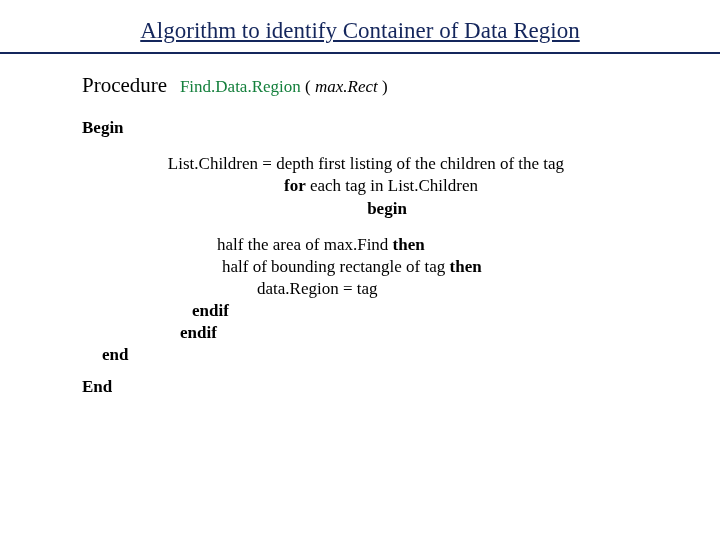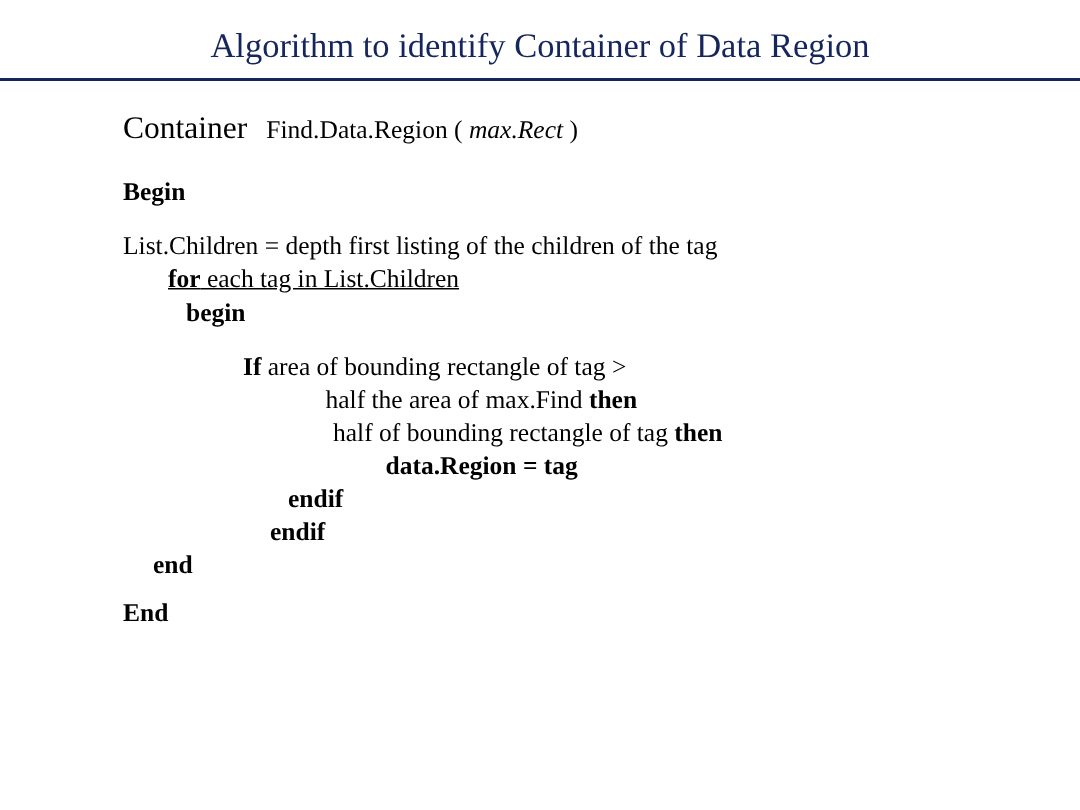--- a/index.html
+++ b/index.html
@@ -17,98 +17,97 @@
     box-sizing: border-box;
     padding: 0;
   }
   .title {
     padding-top: 18px;
     padding-bottom: 8px;
     text-align: center;
     font-size: 23px;
     color: #14265c;
     font-family: Georgia, serif;
+    text-decoration: underline;
   }
   .rule {
     border: none;
     border-top: 2px solid #14265c;
     margin: 0;
   }
   .body {
     padding: 18px 70px 0 82px;
     font-size: 17px;
     line-height: 1.3;
   }
   .proc-line {
     margin-bottom: 18px;
   }
   .proc-kw {
     font-size: 21px;
     color: #000;
   }
   .proc-name {
-    color: #000000;
+    color: #15803d;
   }
   .ital {
     font-style: italic;
   }
   .begin-line {
     font-weight: bold;
     margin-bottom: 14px;
   }
   .algo {
     margin-bottom: 14px;
+    text-align: center;
   }
   .ind1 { padding-left: 0px; }
   .ind2 { padding-left: 115px; }
-  .ind3 { padding-left: 30px; text-decoration: underline; }
+  .ind3 { padding-left: 30px; }
   .ind4 { padding-left: 42px; }
   .if-block { padding-left: 80px; }
   .if1 { padding-left: 0; }
   .if2 { padding-left: 55px; }
   .if3 { padding-left: 35px; }
   .if4 { padding-left: 60px; }
-  .if5 { padding-left: 95px; font-weight: bold; }
+  .if5 { padding-left: 95px; }
   .endif1 { padding-left: 30px; }
   .endif2 { padding-left: 18px; }
   .end1 { padding-left: 20px; }
   .end-final {
     font-weight: bold;
     margin-top: 10px;
   }
   .b { font-weight: bold; }
 </style>
 </head>
 <body>
 <div class="slide">
 
   <div class="title">Algorithm to identify Container of Data Region</div>
   <hr class="rule">
 
   <div class="body">
 
     <div class="proc-line">
-      <span class="proc-kw">Container</span>
+      <span class="proc-kw">Procedure</span>
       <span>&nbsp;&nbsp;</span><span class="proc-name">Find.Data.Region</span><span> ( </span><span class="ital">max.Rect</span><span> )</span>
     </div>
 
     <div class="begin-line">Begin</div>
 
     <div class="algo">
       <div class="ind1">List.Children  =  depth first listing of the children of the tag</div>
       <div class="ind3">
         <span class="b">for</span><span> each tag in List.Children</span>
       </div>
       <div class="ind4 b">begin</div>
     </div>
 
     <div class="if-block">
-      <div class="if1">
-        <span class="b">If</span><span> area of bounding rectangle of tag &gt;</span>
-      </div>
       <div class="if2">
         <span>half the area of max.Find </span><span class="b">then</span>
       </div>
       <div class="if4">
         <span>half of bounding rectangle of tag   </span><span class="b">then</span>
       </div>
       <div class="if5">data.Region = tag</div>
       <div class="endif1 b">endif</div>
       <div class="endif2 b">endif</div>
     </div>

